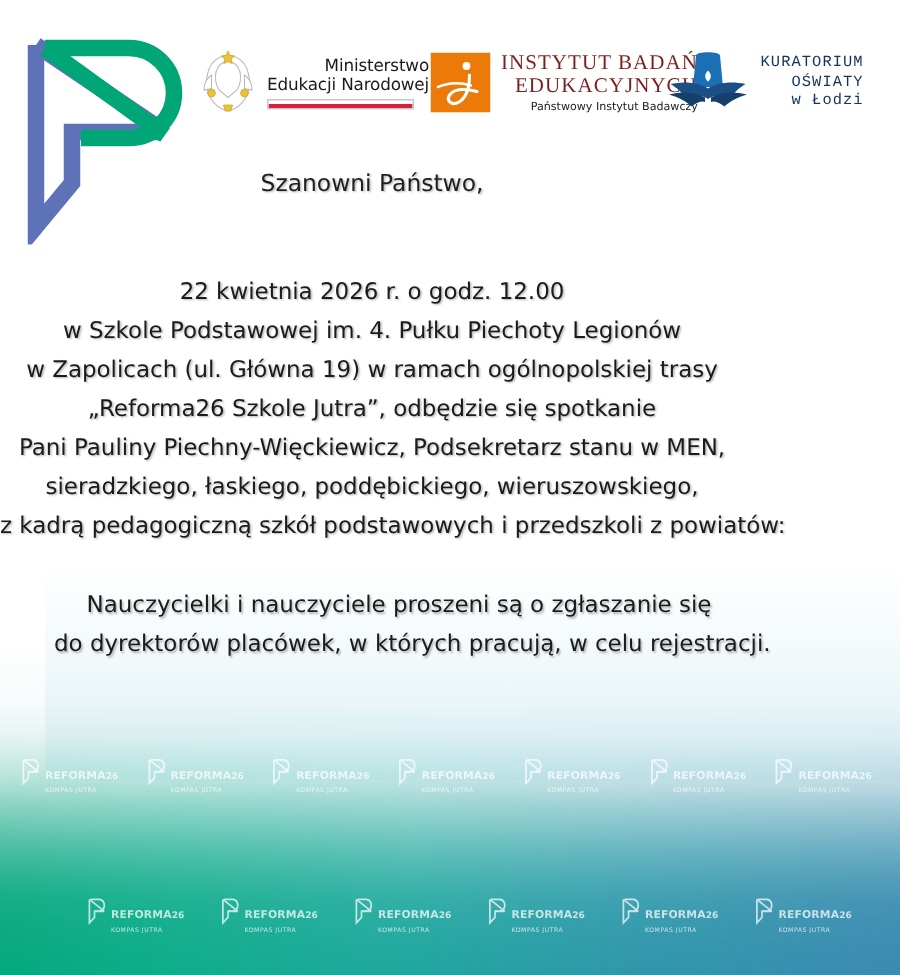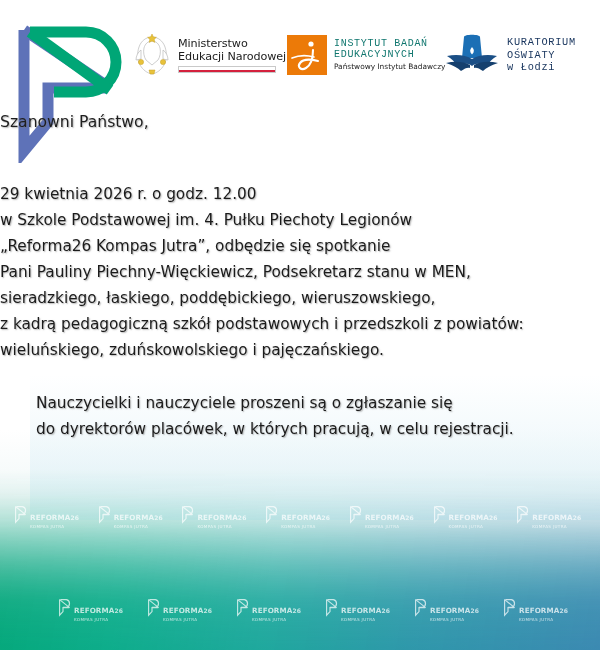--- a/index.html
+++ b/index.html
@@ -112,20 +112,21 @@
     position: absolute;
     left: 14px; top: 18px;
     width: 108px; height: 145px;
   }
   .logo-row {
     position: absolute;
     left: 132px; top: 24px;
     width: 462px; height: 62px;
     display: flex;
     align-items: center;
+    text-align: right;
   }
   .logo-men { display: flex; align-items: center; gap: 6px; width: 155px; }
   .men-eagle { flex: 0 0 auto; width: 40px; height: 46px; }
   .men-text { line-height: 1.16; }
   .men-l1, .men-l2 {
     font-family: "DejaVu Sans", sans-serif;
     font-size: 11.2px;
     color: #1b1b1b;
     white-space: nowrap;
     letter-spacing: -0.1px;
@@ -134,24 +135,24 @@
     margin-top: 3px;
     width: 96px; height: 5px;
     border: 0.6px solid #c9c9c9;
     background: linear-gradient(to bottom, #ffffff 0%, #ffffff 50%, #d4213d 50%, #d4213d 100%);
   }
 
   .logo-ibe { display: flex; align-items: center; gap: 7px; width: 157px; }
   .ibe-mark { flex: 0 0 auto; width: 40px; height: 40px; }
   .ibe-text { line-height: 1.08; }
   .ibe-l1, .ibe-l2 {
-    font-family: Liberation Mono, monospace;
-    font-size: 10px;
+    font-family: Liberation Serif, serif;
+    font-size: 14px;
     letter-spacing: 0.7px;
-    color: #0f766e;
+    color: #7f1d1d;
     white-space: nowrap;
   }
   .ibe-l3 {
     font-family: "DejaVu Sans", sans-serif;
     font-size: 7.4px;
     color: #1b1b1b;
     margin-top: 2px;
     white-space: nowrap;
   }
 
@@ -164,20 +165,21 @@
     letter-spacing: 0.7px;
     color: #16335c;
     white-space: nowrap;
   }
 
   
   .content {
     position: absolute;
     left: 0; top: 104px;
     width: 496px;
+    text-align: center;
   }
   .salutation {
     font-family: "DejaVu Sans", sans-serif;
     font-size: 15.6px;
     color: #1f1f1f;
     text-shadow: 1px 1px 1.4px rgba(120,120,120,0.55);
     margin: 0;
     padding: 9px 0 0 0;
   }
   .para {
@@ -384,27 +386,27 @@
           <div class="kur-l3">w Łodzi</div>
         </div>
       </div>
 
     </div>
   </div>
 
   <div class="content">
     <p class="salutation">Szanowni Państwo,</p>
     <p class="para para-main">
-        <span class="ln">29 kwietnia 2026 r. o godz. 12.00</span>
+        <span class="ln">22 kwietnia 2026 r. o godz. 12.00</span>
         <span class="ln">w Szkole Podstawowej im. 4. Pułku Piechoty Legionów</span>
-        <span class="ln">„Reforma26 Kompas Jutra”, odbędzie się spotkanie</span>
+        <span class="ln">w Zapolicach (ul. Główna 19) w ramach ogólnopolskiej trasy</span>
+        <span class="ln">„Reforma26 Szkole Jutra”, odbędzie się spotkanie</span>
         <span class="ln">Pani Pauliny Piechny-Więckiewicz, Podsekretarz stanu w MEN,</span>
         <span class="ln">sieradzkiego, łaskiego, poddębickiego, wieruszowskiego,</span>
         <span class="ln">z kadrą pedagogiczną szkół podstawowych i przedszkoli z powiatów:</span>
-        <span class="ln">wieluńskiego, zduńskowolskiego i pajęczańskiego.</span>
       </p>
     <p class="para para-closing">
         <span class="ln">Nauczycielki i nauczyciele proszeni są o zgłaszanie się</span>
         <span class="ln">do dyrektorów placówek, w których pracują, w celu rejestracji.</span>
       </p>
   </div>
 
 </div>
 
 </body></html>

